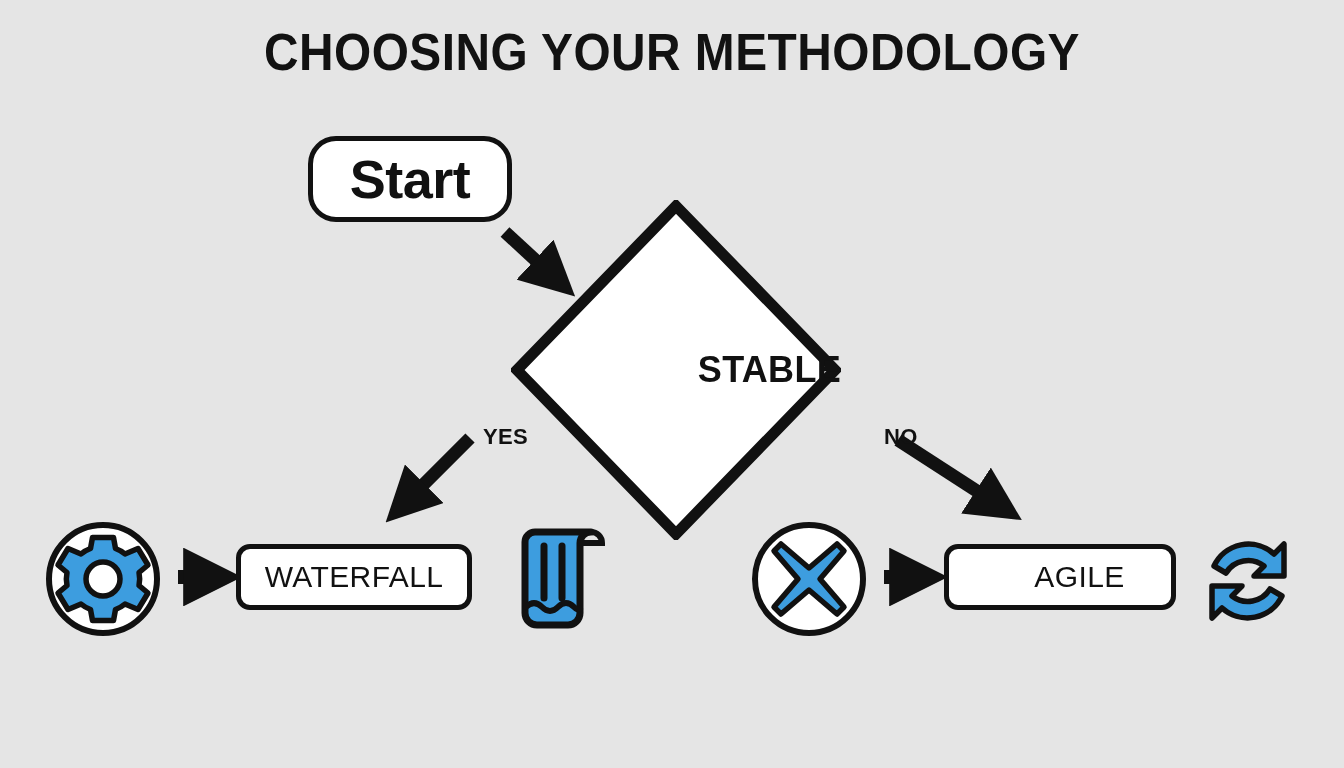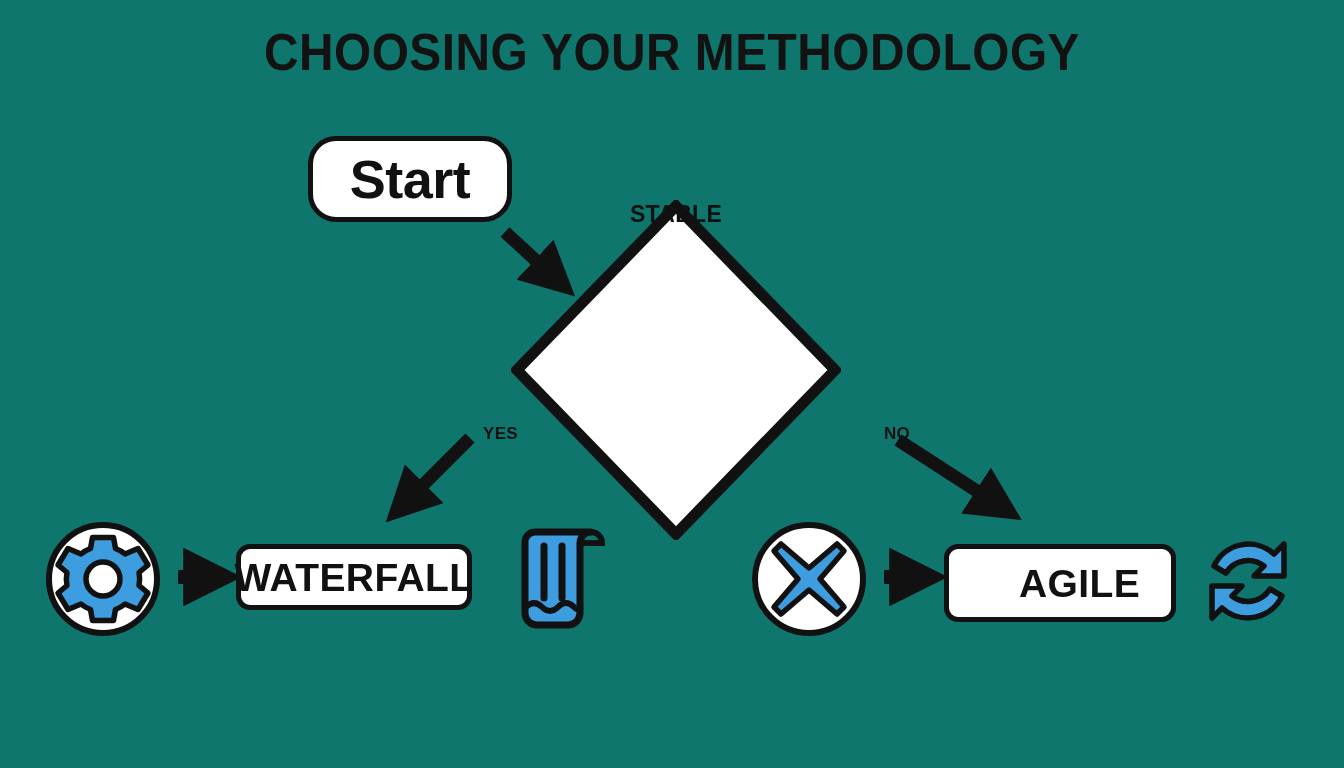--- a/index.html
+++ b/index.html
@@ -8,21 +8,21 @@
     padding: 0;
     background: #ffffff;
   }
   body {
     font-family: "Liberation Sans", sans-serif;
   }
   #canvas {
     position: relative;
     width: 1344px;
     height: 768px;
-    background: #0f766e;
+    background: #e5e5e5;
     overflow: hidden;
   }
   
   #page-title {
     position: absolute;
     left: 0;
     top: 22px;
     width: 1344px;
     text-align: center;
     font-family: "Liberation Sans", sans-serif;
@@ -61,26 +61,26 @@
   #waterfall-node {
     left: 236px;
     top: 544px;
     width: 236px;
     height: 66px;
   }
   #agile-node {
     left: 944px;
     top: 544px;
     width: 232px;
-    height: 78px;
+    height: 66px;
     padding-left: 39px;
   }
   .terminal-label {
-    font-size: 39px;
-    font-weight: bold;
+    font-size: 30px;
+    font-weight: normal;
     letter-spacing: 0.4px;
     line-height: 1;
   }
   
   #decision-node {
     position: absolute;
     left: 511px;
     top: 200px;
     width: 330px;
     height: 340px;
@@ -89,35 +89,35 @@
     position: absolute;
     inset: 0;
   }
   #decision-label {
     position: absolute;
     left: 0;
     top: 0;
     width: 330px;
     height: 340px;
     display: flex;
-    flex-direction: column;
+    flex-direction: row;
     align-items: center;
-    justify-content: flex-start;
+    justify-content: flex-end;
     text-align: center;
-    font-size: 23px;
+    font-size: 36px;
     font-weight: bold;
     color: #111111;
     line-height: 1.28;
     letter-spacing: 0.3px;
     pointer-events: none;
   }
   
   .branch-label {
     position: absolute;
-    font-size: 17px;
+    font-size: 22px;
     font-weight: bold;
     color: #111111;
     letter-spacing: 0.3px;
   }
   #yes-label { left: 483px; top: 424px; }
   #no-label  { left: 836px; top: 424px; margin-left: 48px; }
   
   #connectors {
     position: absolute;
     left: 0;

